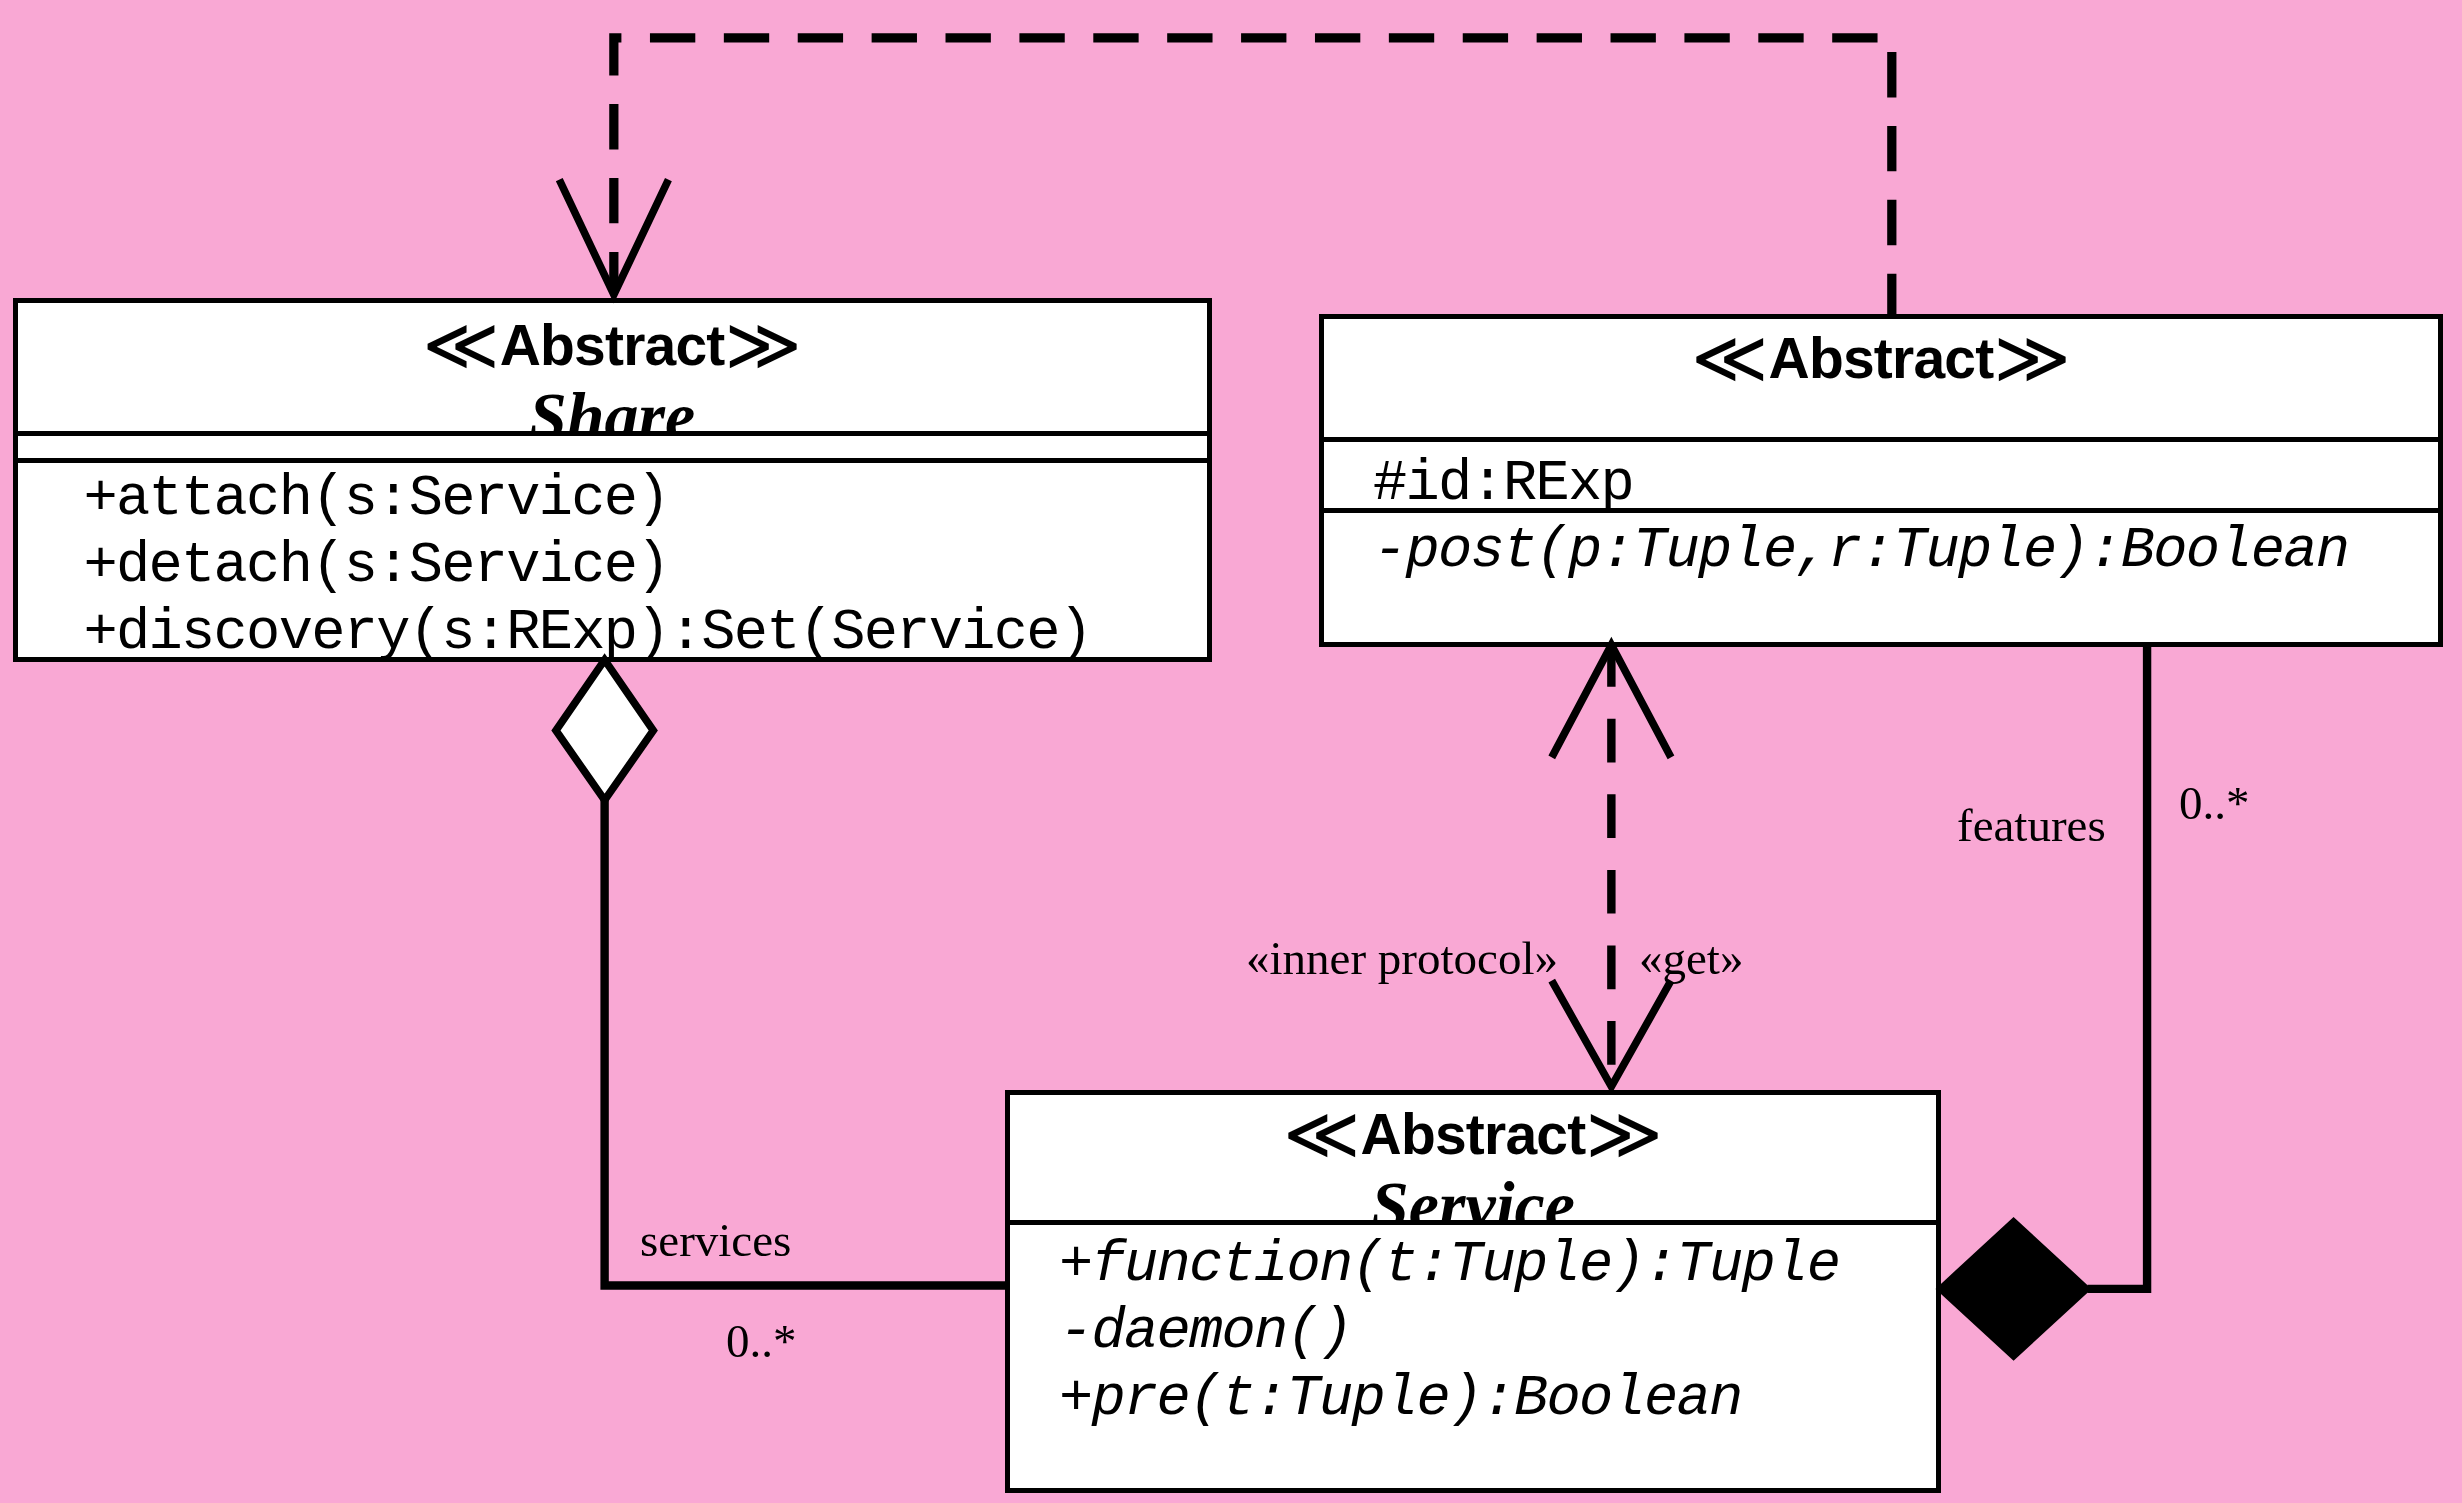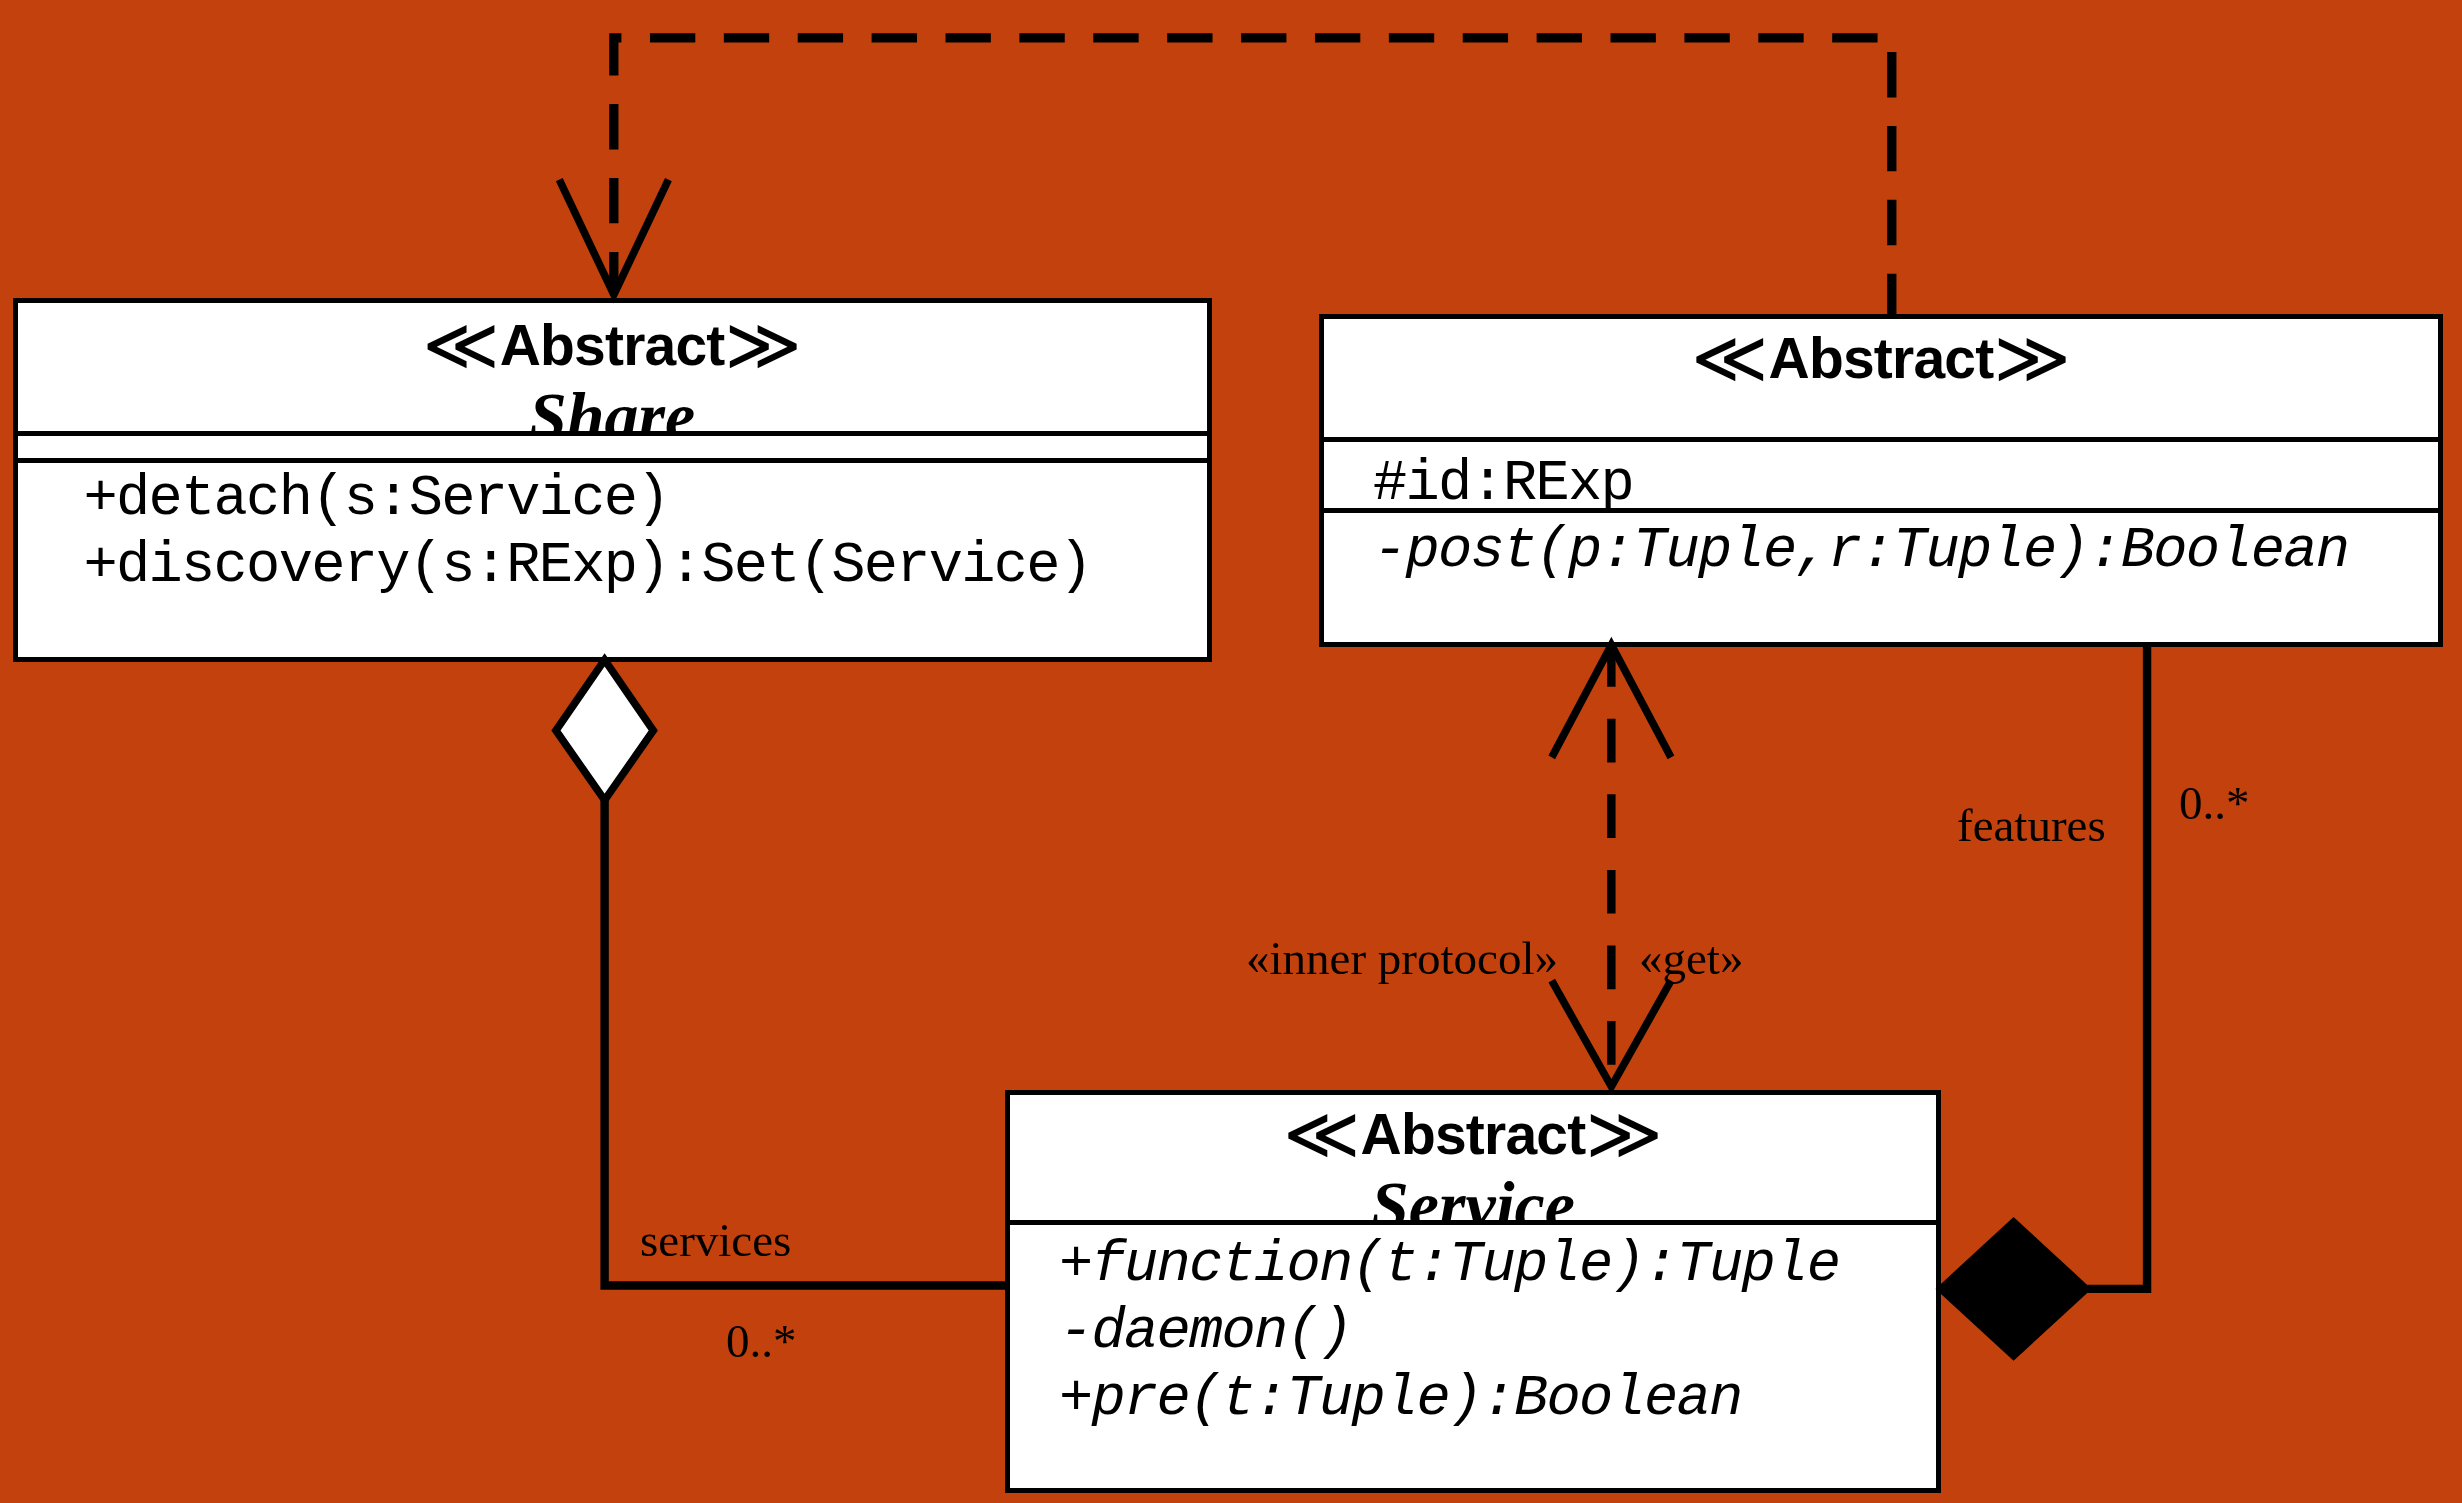--- a/index.html
+++ b/index.html
@@ -1,20 +1,20 @@
 <!DOCTYPE html>
 <html style="font-size:13.4px"><head>
 <meta charset="utf-8">
 <style>
   html, body { margin: 0; padding: 0; background: #ffffff; }
   .stage {
     position: relative;
     width: 2462px;
     height: 1503px;
-    background: #c2410c;
+    background: #f9a8d4;
     font-family: "Liberation Serif", serif;
     color: #000;
     overflow: hidden;
   }
   .stage * { box-sizing: border-box; }
 
   
   .wires {
     position: absolute;
     left: 0; top: 0;
@@ -139,20 +139,21 @@
 
   <div class="uml-class" id="box-share">
     <div class="compartment title">
       <div class="stereotype">
         <span class="guil">≪</span><span class="stname">Abstract</span><span class="guil">≫</span>
       </div>
       <div class="classname">Share</div>
     </div>
     <div class="compartment attrs"></div>
     <div class="compartment ops">
+      <div class="member">+attach(s:Service)</div>
       <div class="member">+detach(s:Service)</div>
       <div class="member">+discovery(s:RExp):Set(Service)</div>
     </div>
   </div>
 
   <div class="uml-class" id="box-feature">
     <div class="compartment title">
       <div class="stereotype">
         <span class="guil">≪</span><span class="stname">Abstract</span><span class="guil">≫</span>
       </div>

